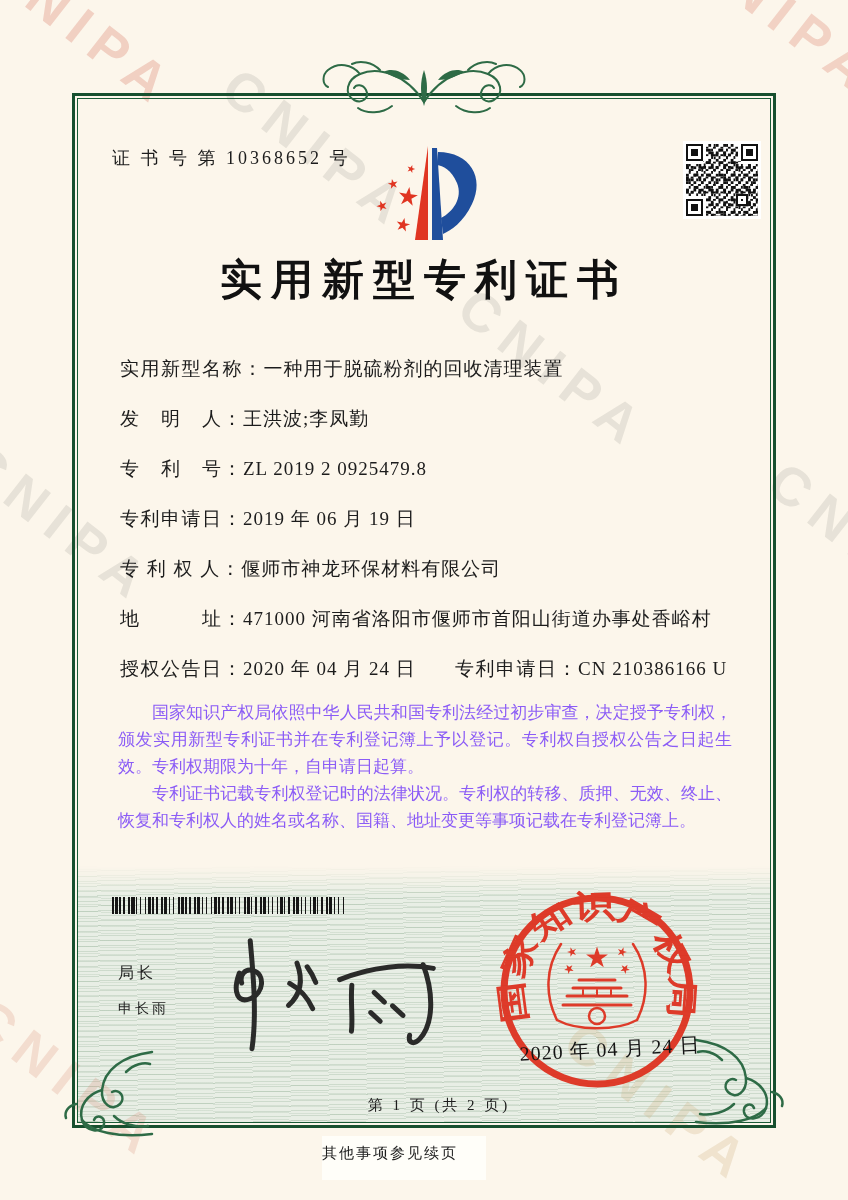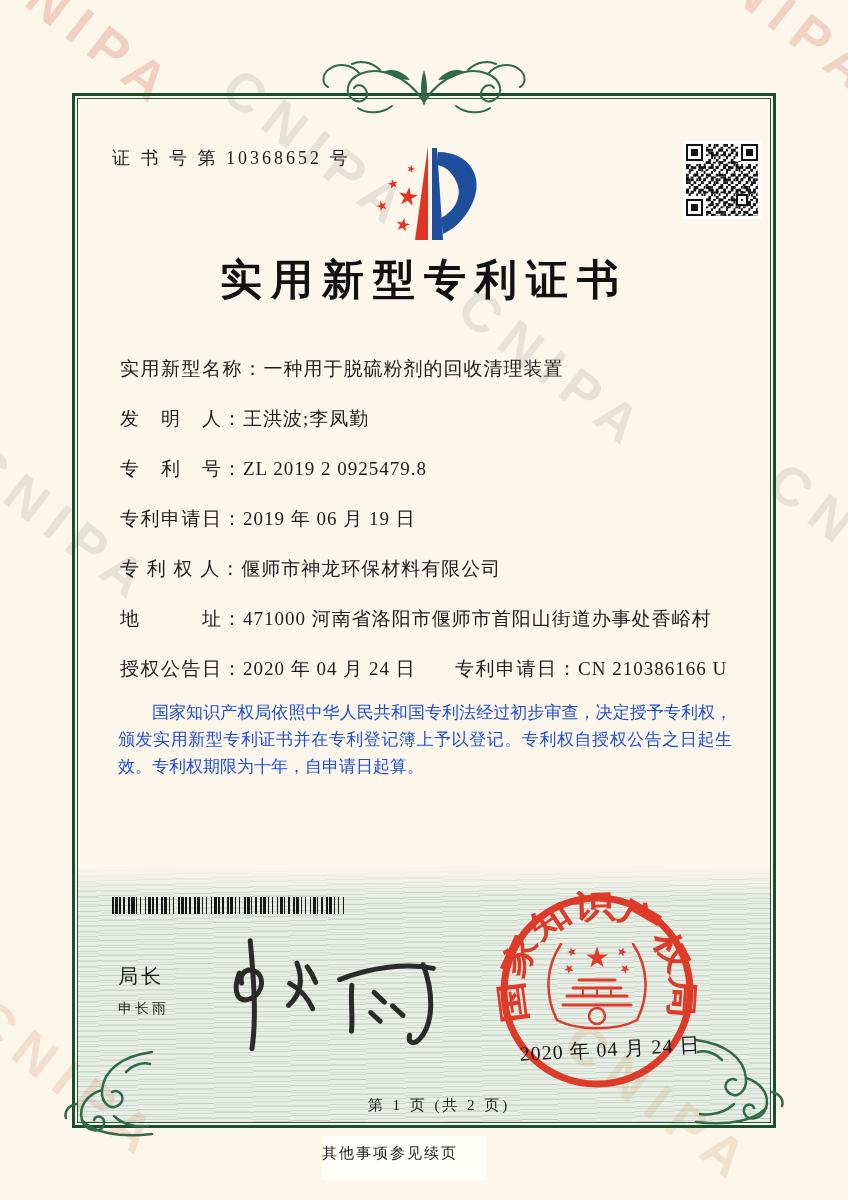--- a/index.html
+++ b/index.html
@@ -47,31 +47,31 @@
          font-size:42px;font-weight:bold;letter-spacing:9px;color:#111;z-index:10;}
   
   .fields{position:absolute;left:120px;top:0;width:610px;z-index:10;font-size:19px;}
   .frow{position:absolute;left:0;white-space:nowrap;letter-spacing:1px;}
   .frow .lab{letter-spacing:1.5px;margin-top:18px;}
   .fr1{top:356px;} .fr2{top:406px;} .fr3{top:456px;} .fr4{top:506px;}
   .fr5{top:556px;} .fr6{top:606px;} .fr7{top:656px;text-align:center;}
   .grant2{position:absolute;left:335px;top:0;white-space:nowrap;}
   
   .body-text{position:absolute;left:118px;top:699px;width:614px;z-index:10;
-             font-size:17px;line-height:27px;text-align:justify;color:#1d4ed8;}
+             font-size:17px;line-height:27px;text-align:justify;color:#8b5cf6;}
   .body-text p{margin:0;text-indent:2em;}
   
   .barcode{position:absolute;left:112px;top:897px;width:232px;height:17px;z-index:10;
     background-image:repeating-linear-gradient(90deg,
       #161616 0 1.5px, transparent 1.5px 3px,
       #161616 3px 6px, transparent 6px 7.5px,
       #161616 7.5px 8.5px, transparent 8.5px 11.5px,
       #161616 11.5px 13px, transparent 13px 16.5px);}
   
-  .comm-title{position:absolute;left:118px;top:963px;font-size:20px;letter-spacing:3px;z-index:10;}
+  .comm-title{position:absolute;left:118px;top:963px;font-size:16px;letter-spacing:3px;z-index:10;}
   .comm-name{position:absolute;left:118px;top:1000px;font-size:14px;letter-spacing:3px;z-index:10;}
   .signature{position:absolute;left:212px;top:928px;z-index:25;transform:rotate(-2deg);}
   
   .seal{position:absolute;left:492px;top:886px;z-index:30;opacity:.93;}
   .seal-date{position:absolute;left:512px;top:1036px;width:196px;text-align:center;
              font-size:20px;letter-spacing:1px;color:#141414;z-index:31;
              transform:rotate(-3deg);white-space:nowrap;}
   
   .page-footer{position:absolute;left:72px;top:1096px;width:704px;text-align:center;
                font-size:15px;letter-spacing:3px;z-index:10;padding-left:15px;}
@@ -217,20 +217,21 @@
     <div class="frow fr7">
       <span class="lab">授权公告日：</span><span>2020 年 04 月 24 日</span>
       <span class="grant2">
         <span class="lab">专利申请日：</span><span>CN 210386166 U</span>
       </span>
     </div>
   </div>
 
   <div class="body-text">
     <p>国家知识产权局依照中华人民共和国专利法经过初步审查，决定授予专利权，颁发实用新型专利证书并在专利登记簿上予以登记。专利权自授权公告之日起生效。专利权期限为十年，自申请日起算。</p>
+    <p>专利证书记载专利权登记时的法律状况。专利权的转移、质押、无效、终止、恢复和专利权人的姓名或名称、国籍、地址变更等事项记载在专利登记簿上。</p>
   </div>
 
   <div class="barcode"></div>
 
   <div class="comm-title">局长</div>
   <div class="comm-name">申长雨</div>
 
   <svg class="signature" width="235" height="125" viewBox="0 0 235 125">
     <g stroke="#1b1b1b" stroke-width="5" fill="none" stroke-linecap="round" opacity="0.92">
       <path d="M28,42 C20,62 26,72 38,68 C52,63 54,44 42,40 C34,37 28,44 30,52"></path>

